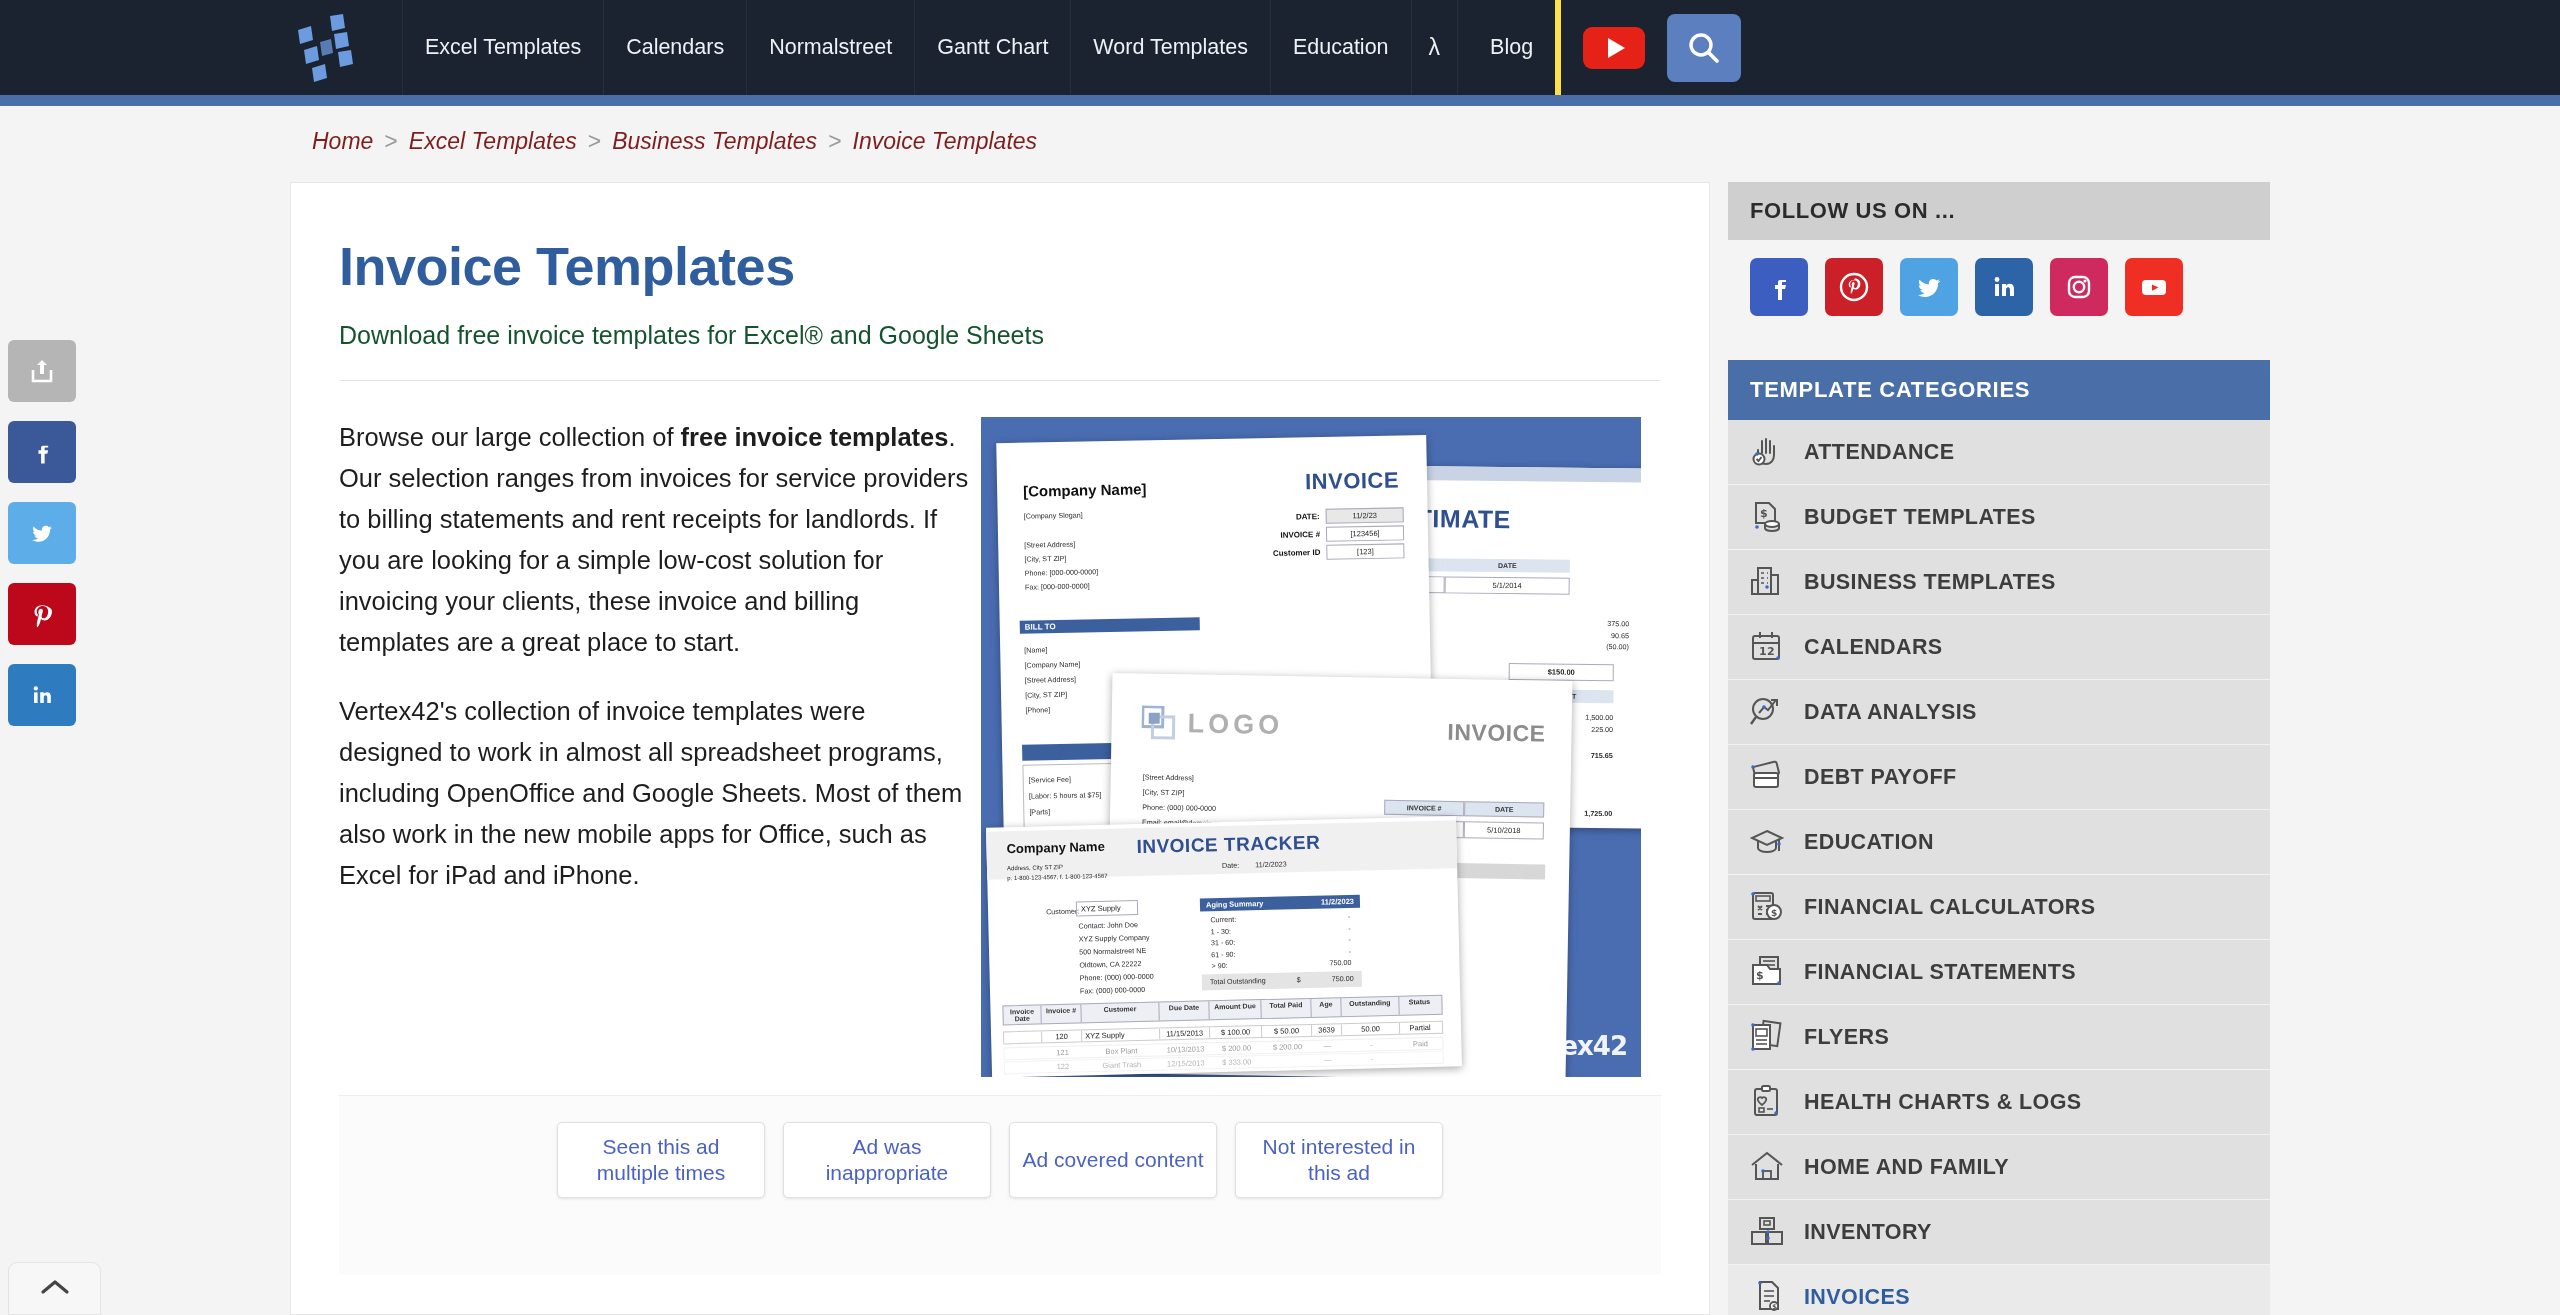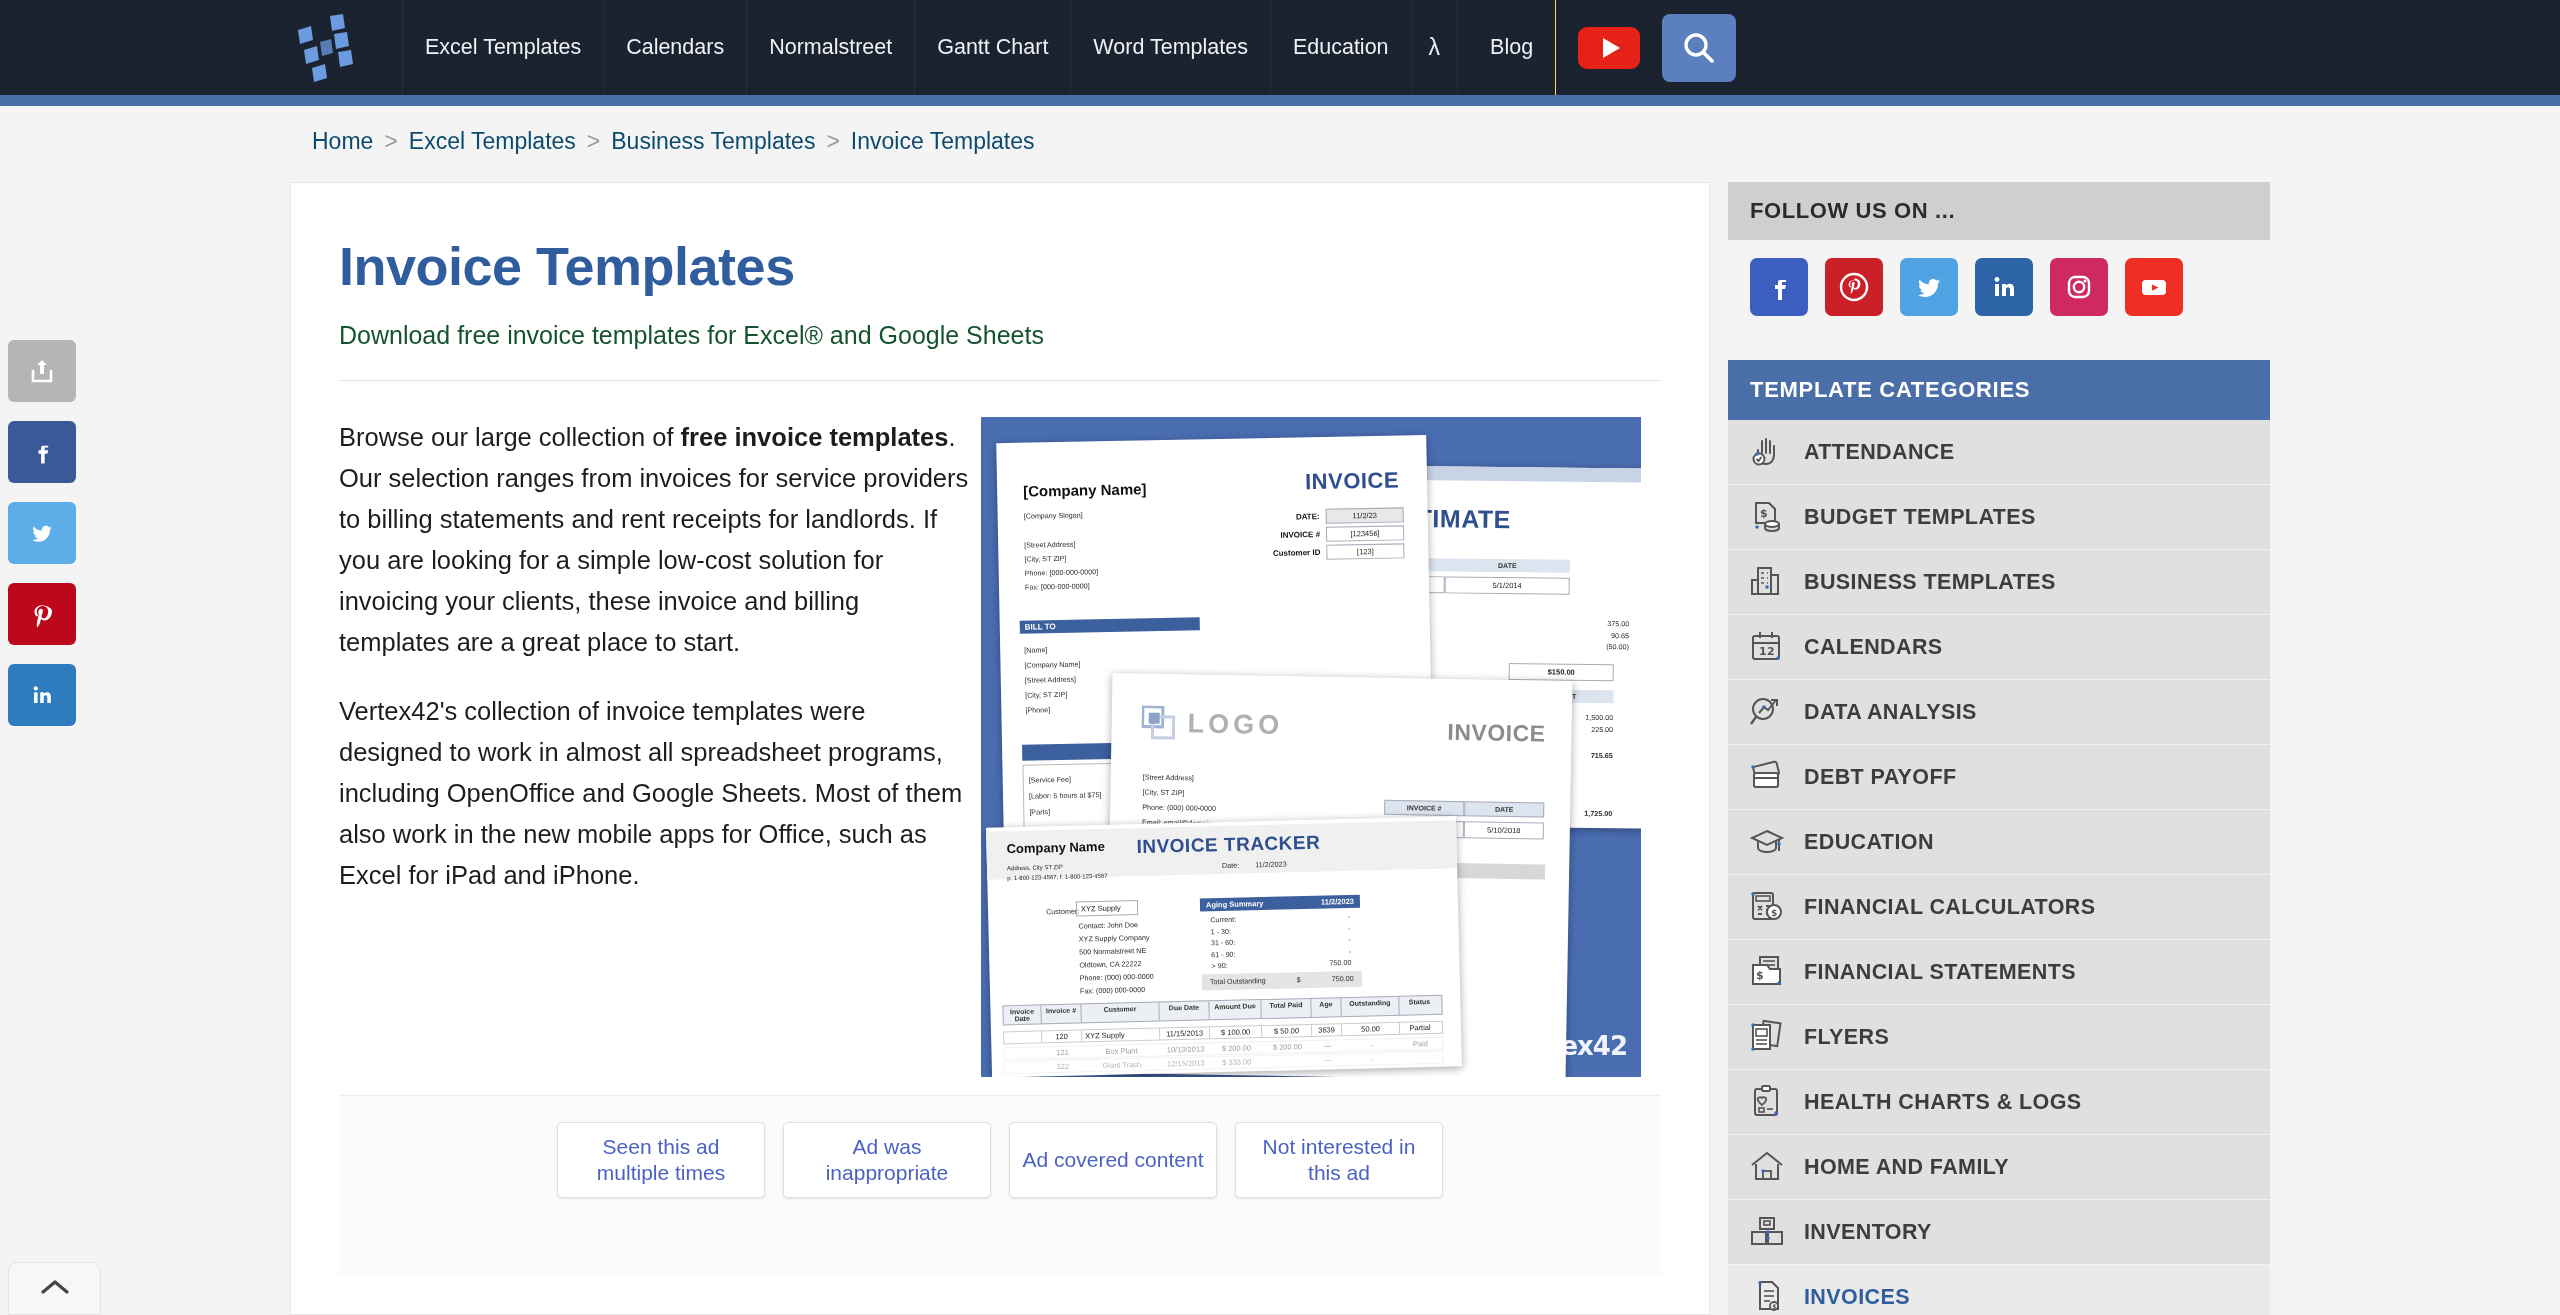--- a/index.html
+++ b/index.html
@@ -44,21 +44,21 @@
   .logo-tag .hl { color: #6c9be0; }
 
   .navlinks { display: flex; align-items: stretch; height: 95px; margin-left: 34px; }
   .navitem {
     display: flex; align-items: center; justify-content: center;
     padding: 0 22px; height: 95px;
     color: #eef1f5; font-size: 21.5px;
     border-left: 1px solid #262f40;
     white-space: nowrap; cursor: pointer;
   }
-  .navitem:last-of-type { border-right: 1px solid #fde047; padding-left: 32px; }
+  .navitem:last-of-type { border-right: 6px solid #fde047; padding-left: 32px; }
   .navitem.lambda { font-size: 23px; padding: 0 17px; }
   .yt-btn {
     width: 62px; height: 42px; background: #e62117; border-radius: 9px;
     display: flex; align-items: center; justify-content: center;
     margin: 0 22px; cursor: pointer; flex: none;
   }
   .yt-tri {
     width: 0; height: 0; border-left: 17px solid #fff;
     border-top: 10px solid transparent; border-bottom: 10px solid transparent;
     margin-left: 4px;
@@ -68,21 +68,21 @@
     display: flex; align-items: center; justify-content: center; cursor: pointer;
     flex: none;
   }
 
   
   .breadcrumb {
     position: absolute; top: 128px; left: 312px;
     font-size: 23px; color: #6d6d6d;
     display: flex; align-items: center; gap: 11px;
   }
-  .breadcrumb a { color: #0c4a6e; text-decoration: none; cursor: pointer; }
+  .breadcrumb a { color: #7f1d1d; text-decoration: none; cursor: pointer; font-style: italic; }
   .bc-sep { color: #9a9a9a; }
 
   
   .main-card {
     position: absolute; top: 182px; left: 290px;
     width: 1420px; height: 1133px;
     background: #ffffff;
     border: 1px solid #e6e6e6;
   }
   .page-title {

